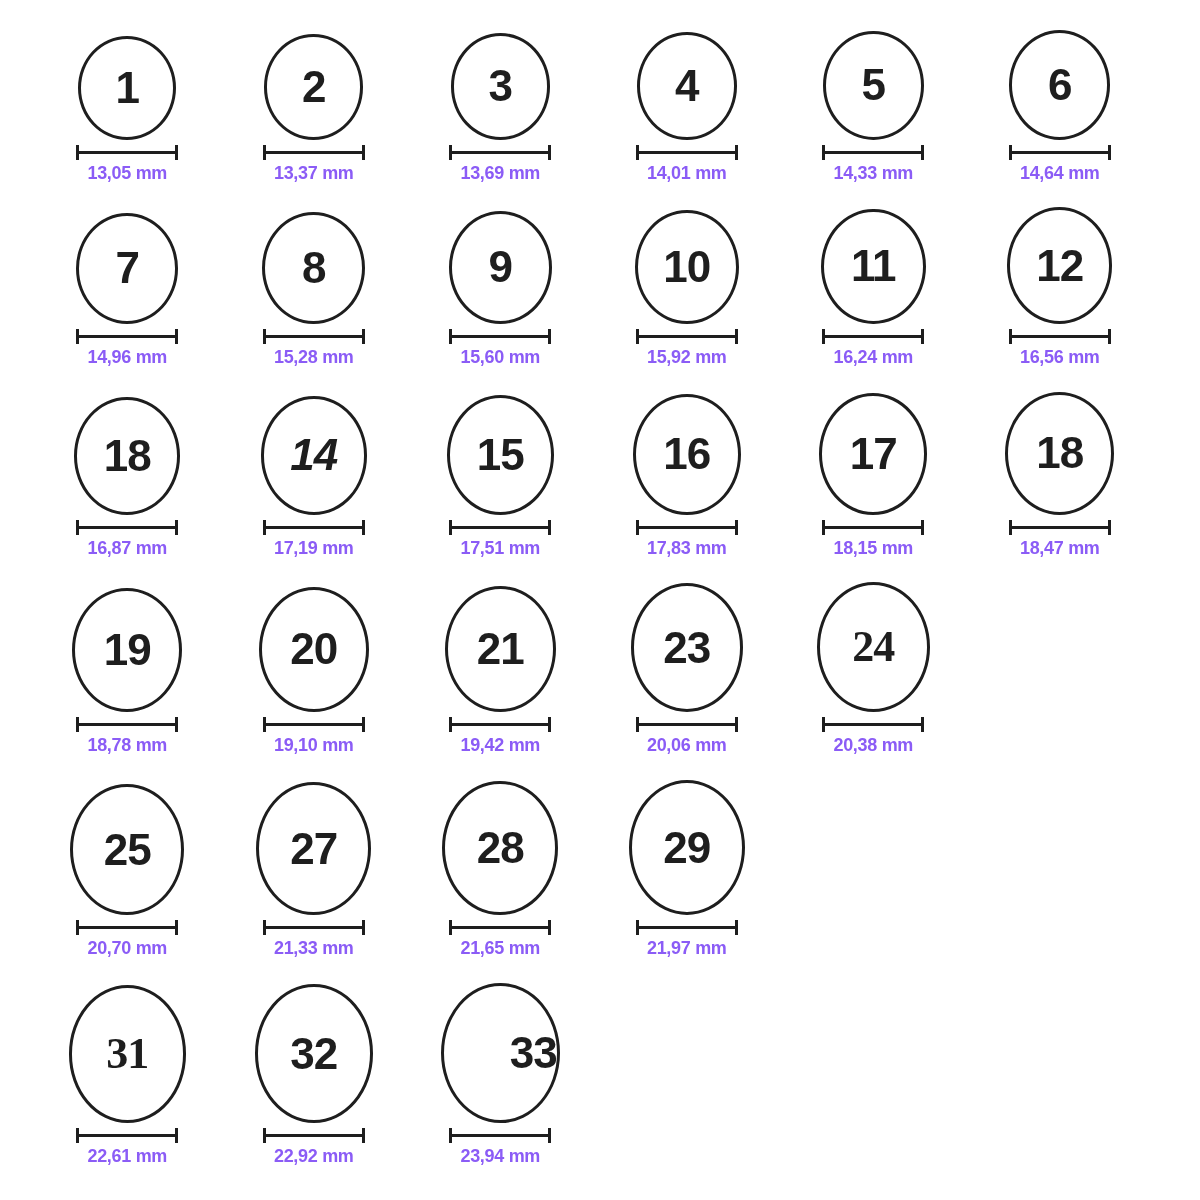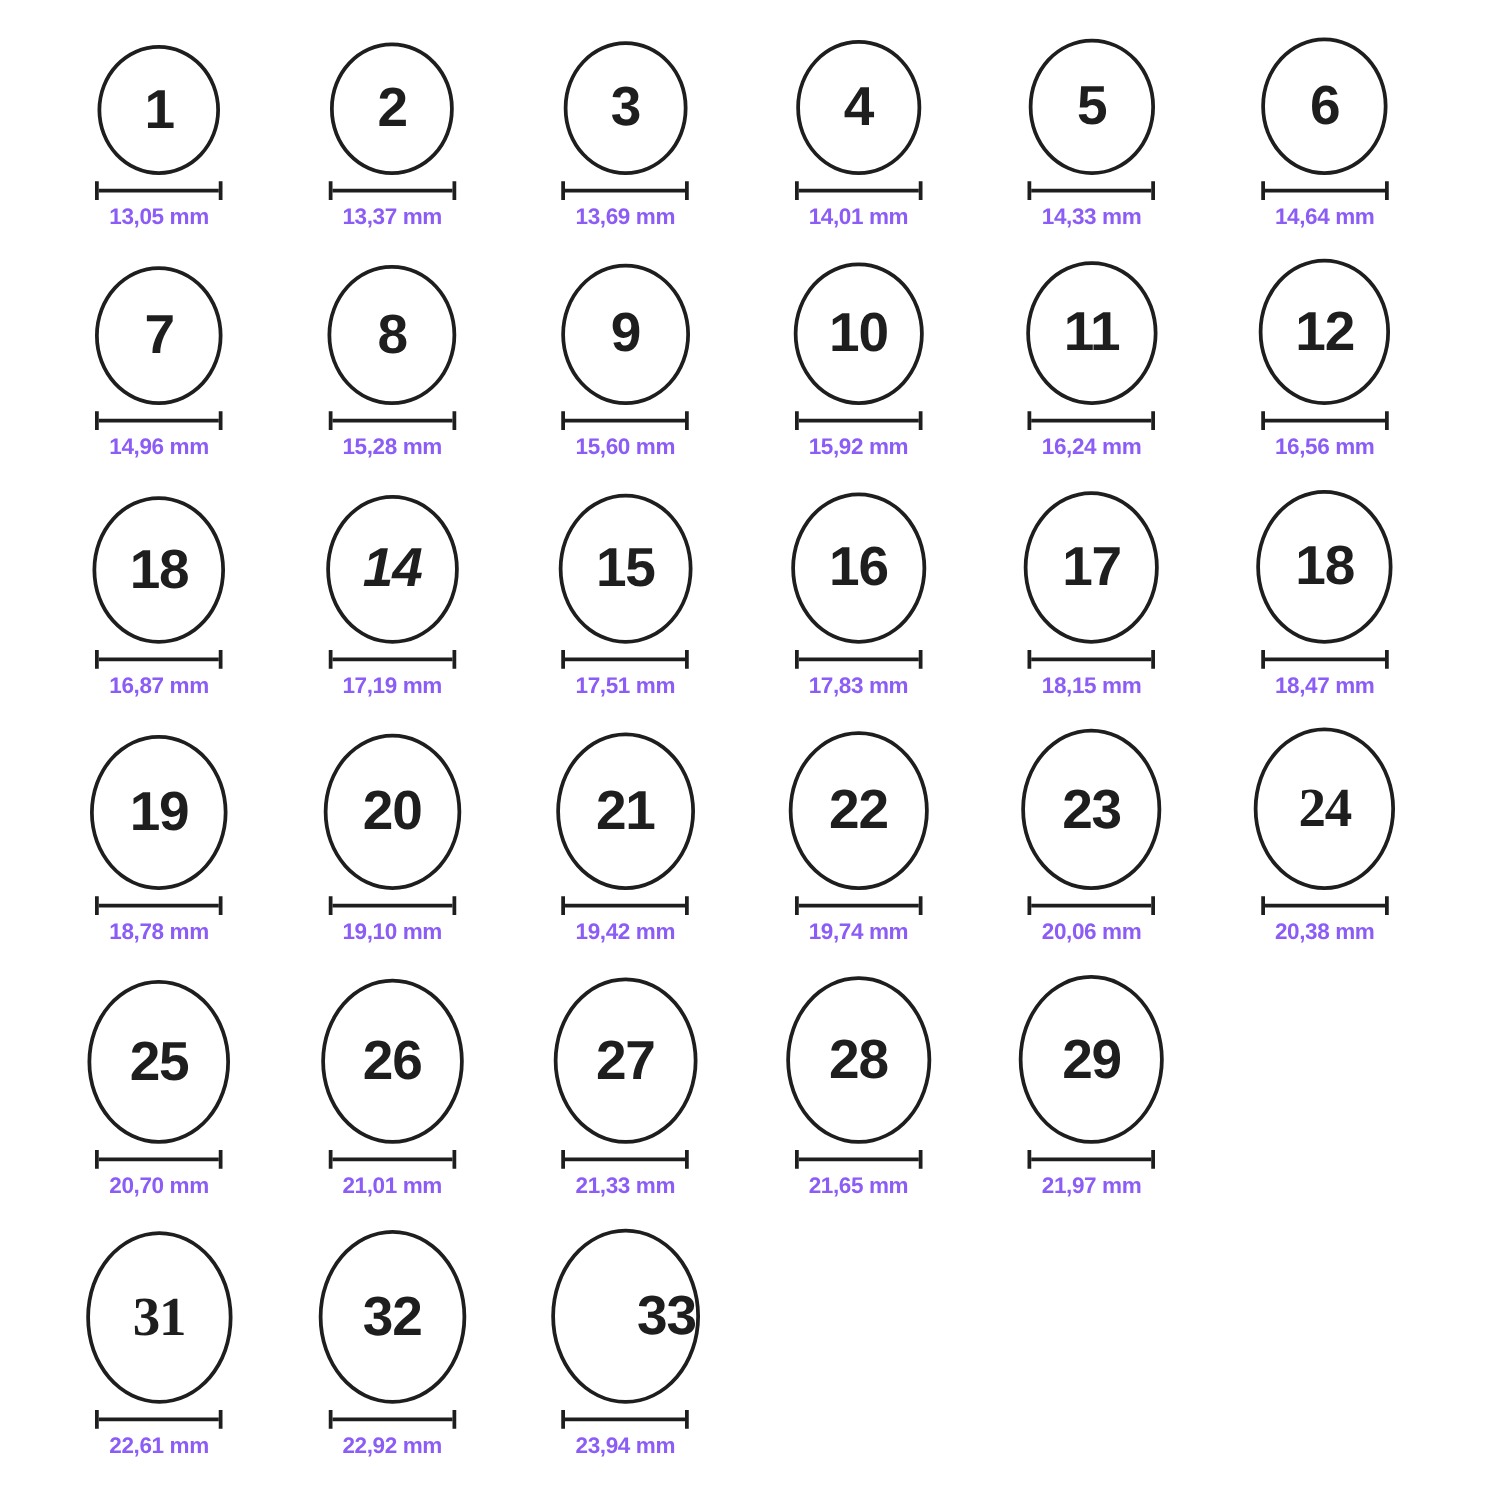--- a/index.html
+++ b/index.html
@@ -220,27 +220,20 @@
         <div class="label">19,10 mm</div>
       </div>
       <div class="cell">
         <div class="circle" style="width: 111px; height: 126.4px;">
           <span class="num">21</span>
         </div>
         <div class="ruler"></div>
         <div class="label">19,42 mm</div>
       </div>
       <div class="cell">
-        <div class="circle" style="width: 111.65px; height: 127.52px;">
-          <span class="num">22</span>
-        </div>
-        <div class="ruler"></div>
-        <div class="label">19,74 mm</div>
-      </div>
-      <div class="cell">
         <div class="circle" style="width: 112.3px; height: 128.64px;">
           <span class="num">23</span>
         </div>
         <div class="ruler"></div>
         <div class="label">20,06 mm</div>
       </div>
       <div class="cell">
         <div class="circle" style="width: 112.95px; height: 129.76px; font-family: Liberation Serif, serif;">
           <span class="num">24</span>
         </div>
@@ -248,27 +241,20 @@
         <div class="label">20,38 mm</div>
       </div>
     </div>
     <div class="row">
       <div class="cell">
         <div class="circle" style="width: 113.6px; height: 130.88px;">
           <span class="num">25</span>
         </div>
         <div class="ruler"></div>
         <div class="label">20,70 mm</div>
-      </div>
-      <div class="cell">
-        <div class="circle" style="width: 114.25px; height: 132px;">
-          <span class="num">26</span>
-        </div>
-        <div class="ruler"></div>
-        <div class="label">21,01 mm</div>
       </div>
       <div class="cell">
         <div class="circle" style="width: 114.9px; height: 133.12px;">
           <span class="num">27</span>
         </div>
         <div class="ruler"></div>
         <div class="label">21,33 mm</div>
       </div>
       <div class="cell">
         <div class="circle" style="width: 115.55px; height: 134.24px;">

